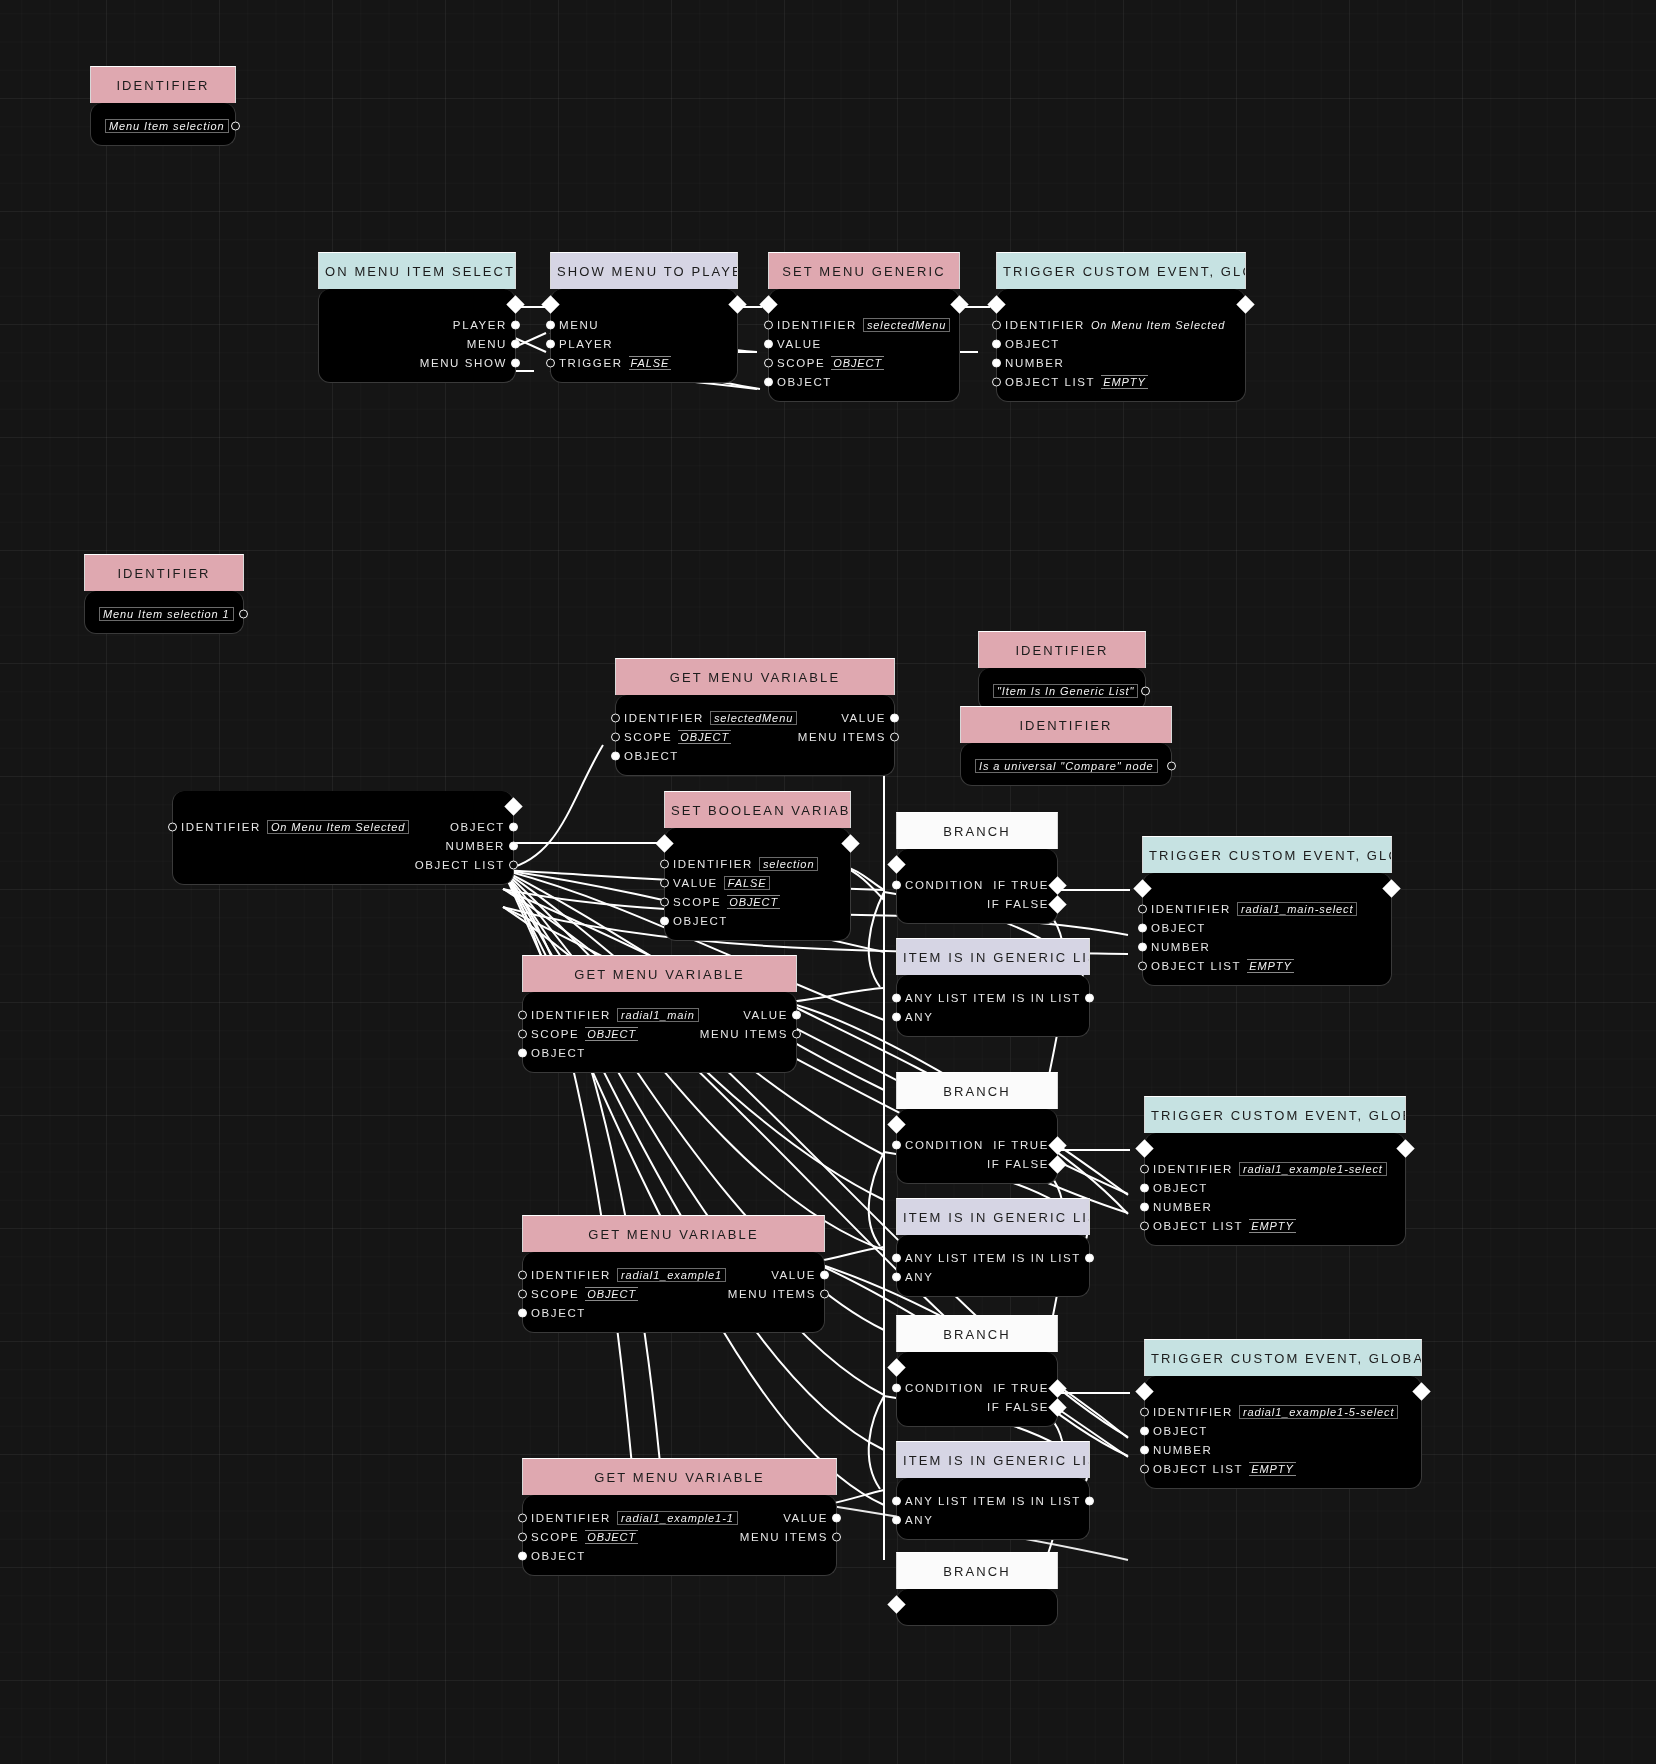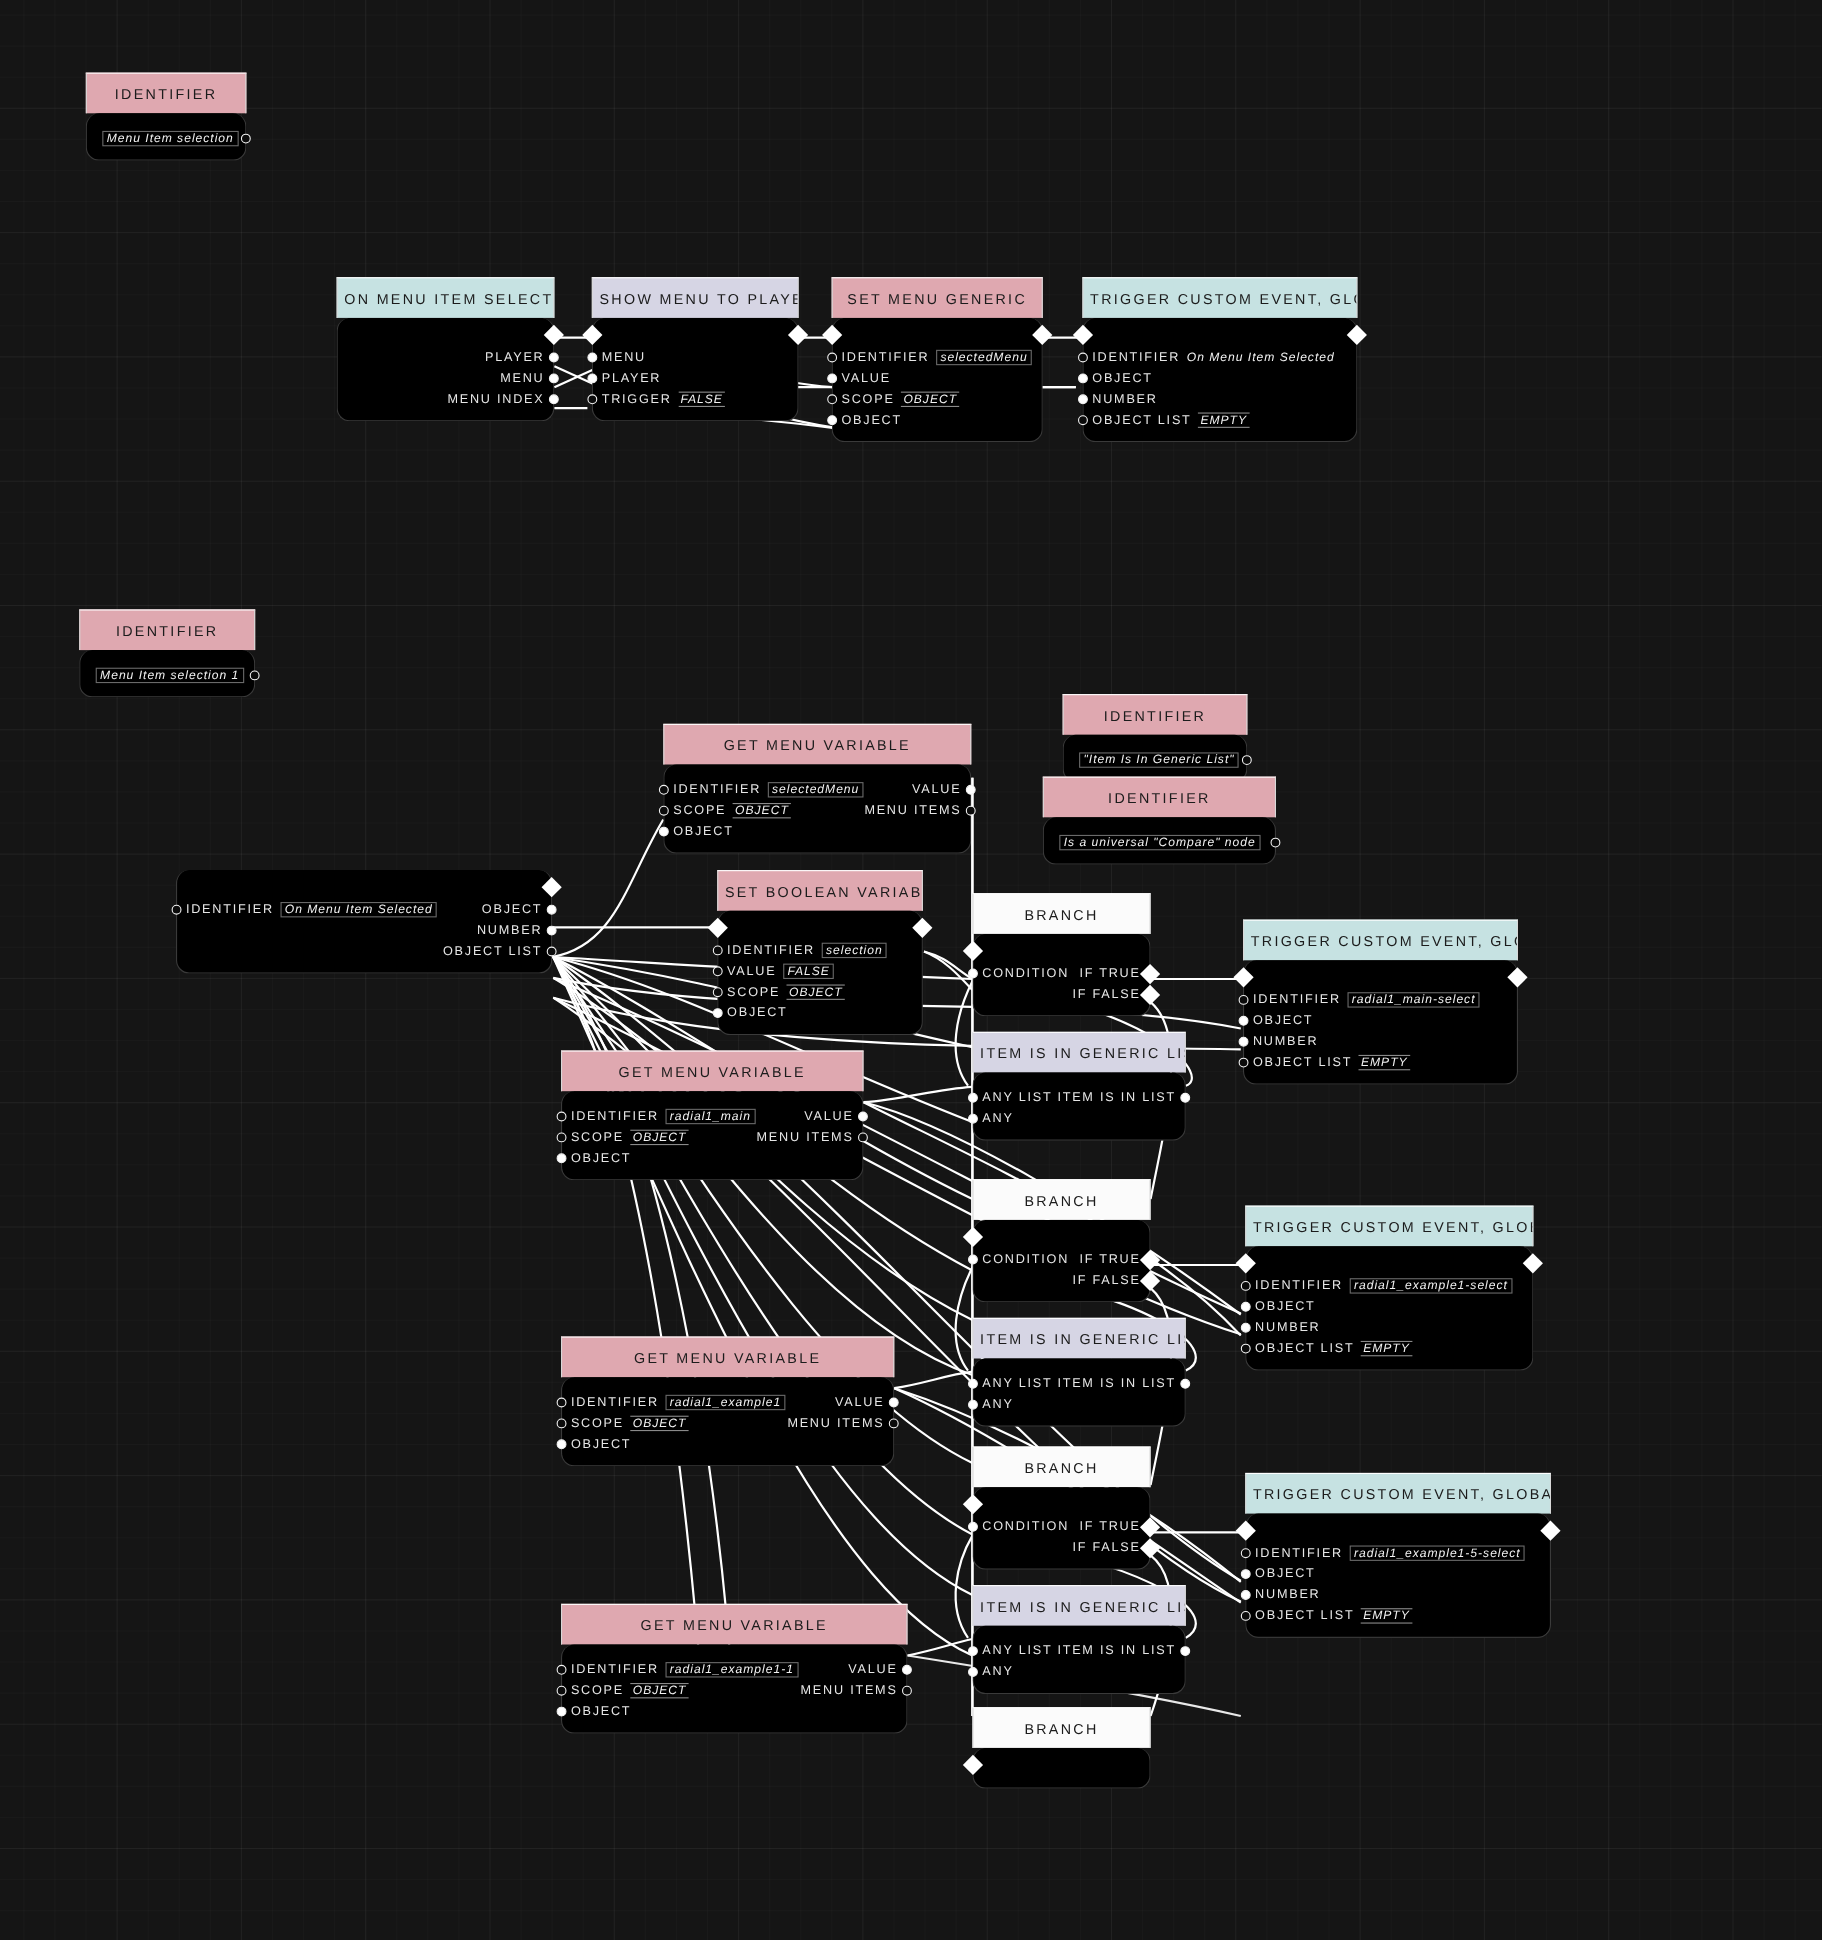--- a/index.html
+++ b/index.html
@@ -14,21 +14,21 @@
     background-image:
       linear-gradient(to right, rgba(255,255,255,.035) 1px, transparent 1px),
       linear-gradient(to bottom, rgba(255,255,255,.035) 1px, transparent 1px),
       linear-gradient(to right, rgba(255,255,255,.018) 1px, transparent 1px),
       linear-gradient(to bottom, rgba(255,255,255,.018) 1px, transparent 1px);
     background-size:113px 113px,113px 113px,28.25px 28.25px,28.25px 28.25px;
     background-position:-7px -15px,-7px -15px,-7px -15px,-7px -15px;
   }
   #wires{position:absolute;inset:0;pointer-events:none;z-index:5;}
 
-  .node{position:absolute;z-index:10;box-sizing:border-box;}
+  .node{position:absolute;z-index:10;box-sizing:border-box;margin-left:12px;}
   .node .hdr{
     box-sizing:border-box;
     text-align:center;
     letter-spacing:2.1px;
     font-size:13px;
     color:#1c1c1c;
     padding:11px 6px 10px;
     border-top:1px solid #fff;
     border-left:1px solid #d8d8d8;
     border-right:1px solid #d8d8d8;
@@ -202,21 +202,21 @@
         </div>
         <div class="row out">
           <span><span class="lbl">PLAYER</span></span>
           <span class="port filled r"></span>
         </div>
         <div class="row out">
           <span><span class="lbl">MENU</span></span>
           <span class="port filled r"></span>
         </div>
         <div class="row out">
-          <span><span class="lbl">MENU INDEX</span></span>
+          <span><span class="lbl">MENU SHOW</span></span>
           <span class="port filled r"></span>
         </div>
         <div style="height: 10px;"></div>
       </div>
     </div>
     <div class="node" style="left: 538px; top: 252px; width: 188px;">
       <div class="hdr lav">SHOW MENU TO PLAYER</div>
       <div class="body">
         <div style="position: relative; height: 26px;">
           <span class="exec l" style="top: 9px;"></span>

